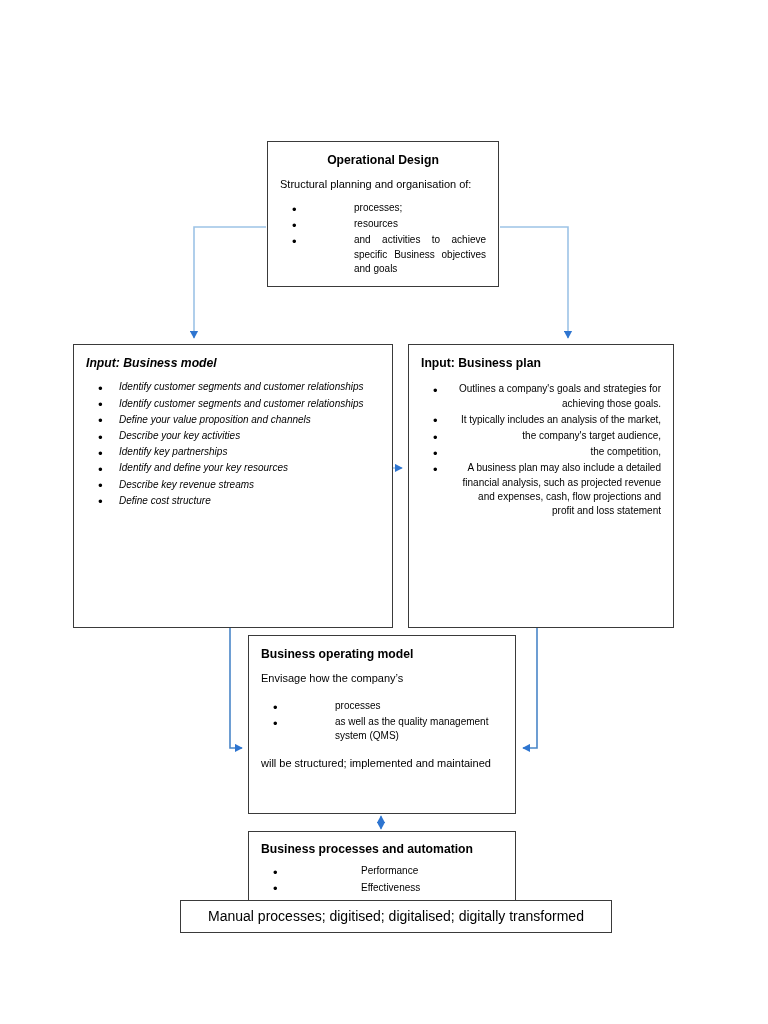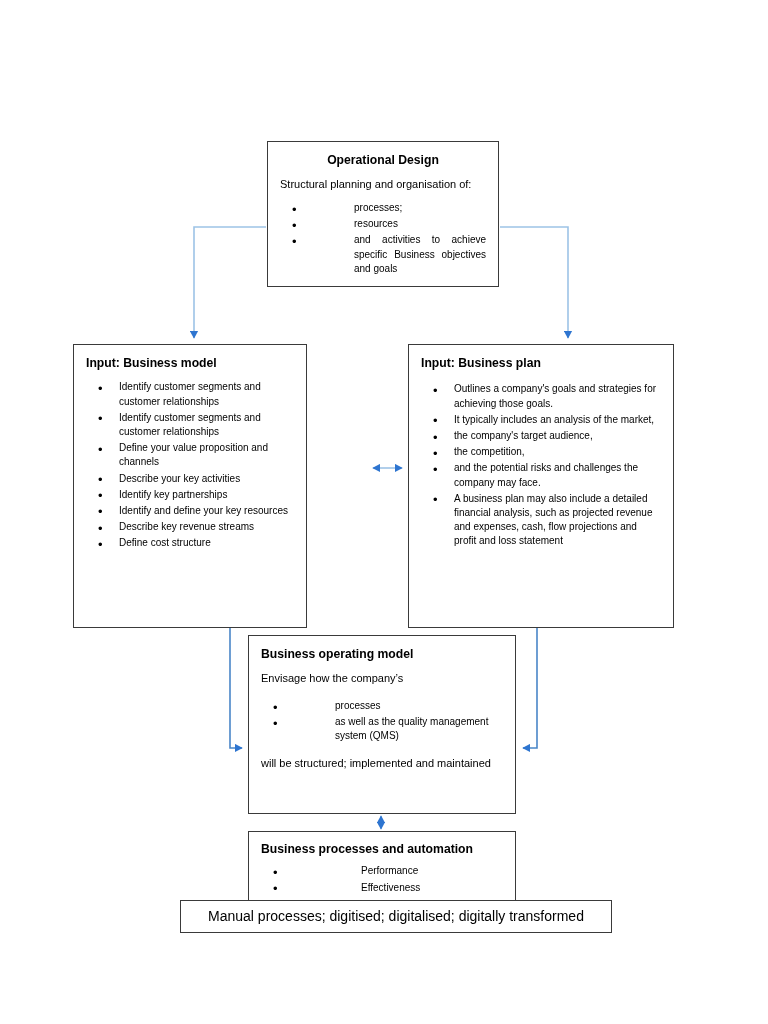--- a/index.html
+++ b/index.html
@@ -77,21 +77,21 @@
     font-size: 13px;
   }
   ul.bullets.justify > li { text-align: justify; }
   ul.bullets.justify > li:last-child { text-align: left; }
 
   
   #box-operational-design {
     left: 267px; top: 141px; width: 232px; height: 146px;
   }
   #box-input-business-model {
-    left: 73px; top: 344px; width: 234px; height: 284px;
+    left: 73px; top: 344px; width: 320px; height: 284px; font-style: italic;
   }
   #box-input-business-plan {
     left: 408px; top: 344px; width: 266px; height: 284px;
   }
   #box-business-operating-model {
     left: 248px; top: 635px; width: 268px; height: 179px;
   }
   #box-business-processes {
     left: 248px; top: 831px; width: 268px; height: 83px;
     padding: 9px 12px 6px 12px;
@@ -102,21 +102,21 @@
     display: flex;
     align-items: center;
     justify-content: center;
     z-index: 5;
   }
   #box-manual-processes .bar-label {
     font-size: 14px;
     line-height: 1.3;
     text-align: center;
   }
-  .bp-list > li { margin-bottom: 1px; }
+  .bp-list > li { margin-bottom: 1px; text-align: right; }
 </style>
 </head>
 <body>
 
 <div id="canvas">
 
   <svg class="connectors" viewBox="0 0 768 1024" width="768" height="1024">
     <defs>
       <marker id="ah-down" markerWidth="9" markerHeight="9" refX="4.5" refY="7.6" orient="0" markerUnits="userSpaceOnUse">
         <path d="M0.4,0.6 L8.6,0.6 L4.5,8.4 Z" fill="#2E75D0"></path>
@@ -169,21 +169,20 @@
     </ul>
   </div>
 
   <div class="box" id="box-input-business-plan">
     <div class="box-title" style="margin-bottom:11px;">Input: Business plan</div>
     <ul class="bullets indent-sm bp-list">
       <li>Outlines a company's goals and strategies for achieving those goals.</li>
       <li>It typically includes an analysis of the market,</li>
       <li>the company's target audience,</li>
       <li>the competition,</li>
-      <li>and the potential risks and challenges the company may face.</li>
       <li> A business plan may also include a detailed financial analysis, such as projected revenue and expenses, cash, flow projections and profit and loss statement</li>
     </ul>
   </div>
 
   <div class="box" id="box-business-operating-model">
     <div class="box-title">Business operating model</div>
     <p class="para" style="margin-bottom:12px;">Envisage how the company’s</p>
     <ul class="bullets indent-lg" style="margin-bottom:12px;">
       <li>processes</li>
       <li>as well as the quality management system (QMS)</li>

